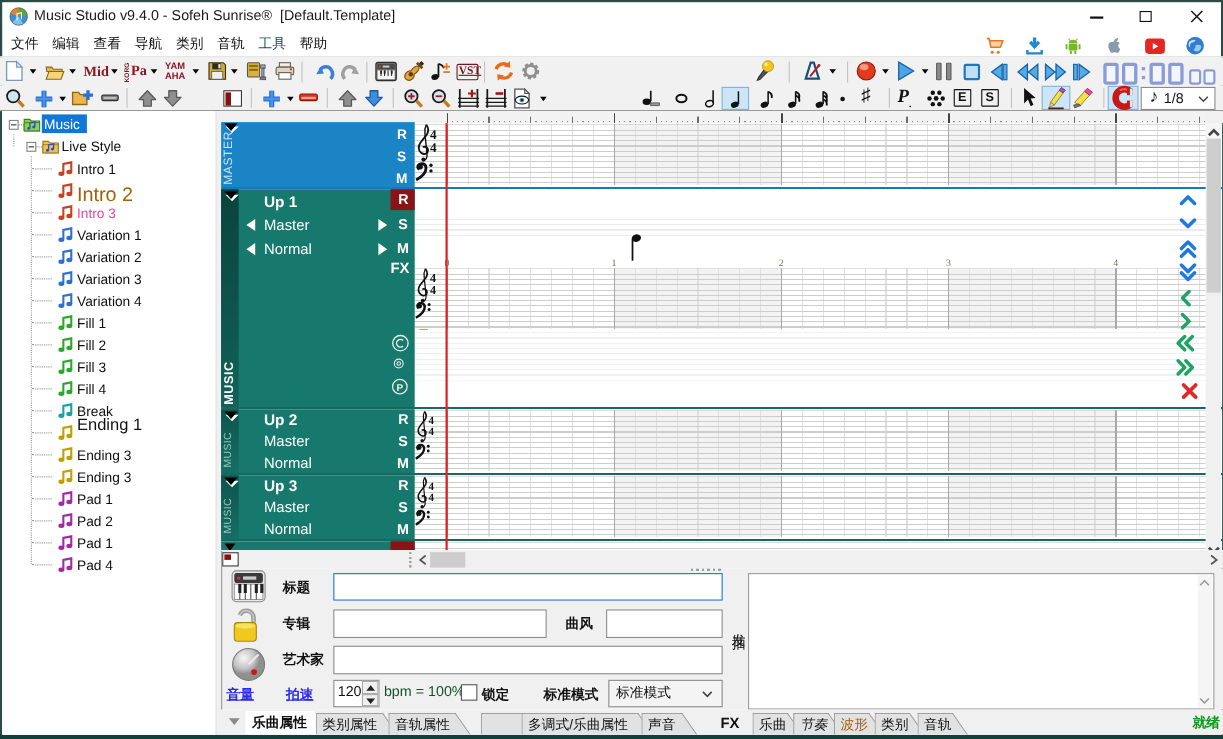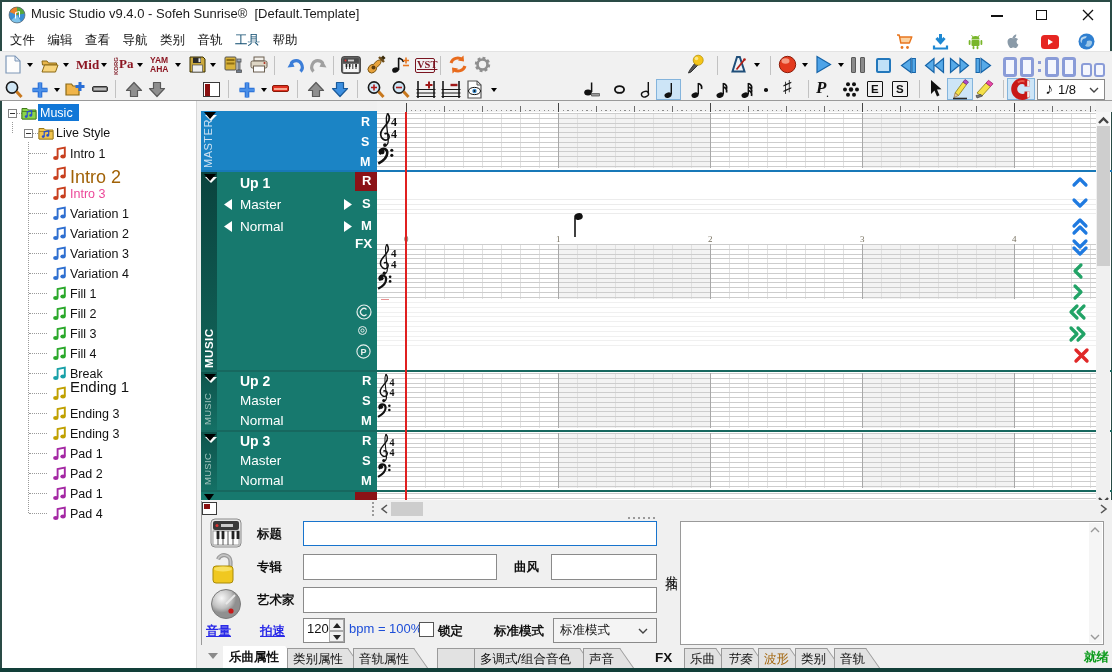--- a/index.html
+++ b/index.html
@@ -789,21 +789,21 @@
 <div class="" style="left:303px;top:618px;width:42px;height:25px;background:#fff;border:1px solid #8a8a8a"></div>
 <div class="t" style="left:307px;top:622px;font-size:13px;color:#111;">120</div>
 <div class="" style="left:329px;top:619px;width:15px;height:11.5px;background:#f0f0f0;border:1px solid #aaa"></div>
 <div class="" style="left:329px;top:630.5px;width:15px;height:11.5px;background:#f0f0f0;border:1px solid #aaa"></div>
 <svg width="8" height="5" style="left:332.5px;top:623px">
     <path d="M4 0 L8 5 L0 5z" fill="#222"></path>
   </svg>
 <svg width="8" height="5" style="left:332.5px;top:634.5px">
     <path d="M0 0 L8 0 L4 5z" fill="#222"></path>
   </svg>
-<div class="t" style="left:349px;top:622px;font-size:13px;color:#1d4ed8;">bpm = 100%</div>
+<div class="t" style="left:349px;top:622px;font-size:13px;color:#14532d;">bpm = 100%</div>
 <div class="" style="left:419px;top:622px;width:15px;height:15px;background:#fff;border:1px solid #555"></div>
 <div class="t" style="left:438px;top:624px;font-size:12.5px;color:#111;font-weight:bold;">锁定</div>
 <div class="t" style="left:494px;top:624px;font-size:12.5px;color:#111;font-weight:bold;">标准模式</div>
 <div class="" style="left:553px;top:618px;width:104px;height:25px;background:#f4f4f4;border:1px solid #8a8a8a"></div>
 <div class="t" style="left:560px;top:623px;font-size:12.5px;color:#111;">标准模式</div>
 <svg width="10" height="6" style="left:638px;top:628px">
     <path d="M1 1 L5 5 L9 1" stroke="#444" stroke-width="1.4" fill="none"></path>
   </svg>
 <div class="t" style="left:664px;top:566px;font-size:12.5px;color:#111;writing-mode:vertical-rl;letter-spacing:2px">发抽</div>
 <div class="" style="left:680px;top:521px;width:424px;height:124px;background:#fff;border:1px solid #9a9a9a"></div>
@@ -824,21 +824,21 @@
 <div style="left:287px;top:648px;width:75px;height:20px;clip-path:polygon(calc(100% - 15px) 0,calc(100% - 14px) 0,100% 100%,calc(100% - 1px) 100%);background:#9a9a9a"></div>
 <div class="t" style="left:293px;top:652px;font-size:12.5px;color:#111;">类别属性</div>
 <div style="left:353px;top:648px;width:75px;height:20px;background:#e2e2e2;border-left:1px solid #9a9a9a;border-top:1px solid #9a9a9a;clip-path:polygon(0 0,calc(100% - 14px) 0,100% 100%,0 100%)"></div>
 <div style="left:353px;top:648px;width:75px;height:20px;clip-path:polygon(calc(100% - 15px) 0,calc(100% - 14px) 0,100% 100%,calc(100% - 1px) 100%);background:#9a9a9a"></div>
 <div class="t" style="left:359px;top:652px;font-size:12.5px;color:#111;">音轨属性</div>
 <div style="left:437px;top:648px;width:52px;height:20px;background:#e2e2e2;border-left:1px solid #9a9a9a;border-top:1px solid #9a9a9a;clip-path:polygon(0 0,calc(100% - 14px) 0,100% 100%,0 100%)"></div>
 <div style="left:437px;top:648px;width:52px;height:20px;clip-path:polygon(calc(100% - 15px) 0,calc(100% - 14px) 0,100% 100%,calc(100% - 1px) 100%);background:#9a9a9a"></div>
 <div class="t" style="left:443px;top:652px;font-size:12px;color:#6d28d9;margin-left:37px;">乐器</div>
 <div style="left:474px;top:648px;width:120px;height:20px;background:#e2e2e2;border-left:1px solid #9a9a9a;border-top:1px solid #9a9a9a;clip-path:polygon(0 0,calc(100% - 14px) 0,100% 100%,0 100%)"></div>
 <div style="left:474px;top:648px;width:120px;height:20px;clip-path:polygon(calc(100% - 15px) 0,calc(100% - 14px) 0,100% 100%,calc(100% - 1px) 100%);background:#9a9a9a"></div>
-<div class="t" style="left:480px;top:652px;font-size:12.5px;color:#111;">多调式/组合音色</div>
+<div class="t" style="left:480px;top:652px;font-size:12.5px;color:#111;">多调式/乐曲属性</div>
 <div style="left:583px;top:648px;width:51px;height:20px;background:#e2e2e2;border-left:1px solid #9a9a9a;border-top:1px solid #9a9a9a;clip-path:polygon(0 0,calc(100% - 14px) 0,100% 100%,0 100%)"></div>
 <div style="left:583px;top:648px;width:51px;height:20px;clip-path:polygon(calc(100% - 15px) 0,calc(100% - 14px) 0,100% 100%,calc(100% - 1px) 100%);background:#9a9a9a"></div>
 <div class="t" style="left:589px;top:652px;font-size:12.5px;color:#111;">声音</div>
 <div class="t" style="left:655px;top:650px;font-size:13.5px;color:#111;font-weight:bold;">FX</div>
 <div style="left:684px;top:648px;width:46px;height:20px;background:#e2e2e2;border-left:1px solid #9a9a9a;border-top:1px solid #9a9a9a;clip-path:polygon(0 0,calc(100% - 14px) 0,100% 100%,0 100%)"></div>
 <div style="left:684px;top:648px;width:46px;height:20px;clip-path:polygon(calc(100% - 15px) 0,calc(100% - 14px) 0,100% 100%,calc(100% - 1px) 100%);background:#9a9a9a"></div>
 <div class="t" style="left:690px;top:652px;font-size:12.5px;color:#111;">乐曲</div>
 <div style="left:721px;top:648px;width:46px;height:20px;background:#e2e2e2;border-left:1px solid #9a9a9a;border-top:1px solid #9a9a9a;clip-path:polygon(0 0,calc(100% - 14px) 0,100% 100%,0 100%)"></div>
 <div style="left:721px;top:648px;width:46px;height:20px;clip-path:polygon(calc(100% - 15px) 0,calc(100% - 14px) 0,100% 100%,calc(100% - 1px) 100%);background:#9a9a9a"></div>
 <div class="t" style="left:727px;top:652px;font-size:12.5px;color:#111;font-style:italic;">节奏</div>

